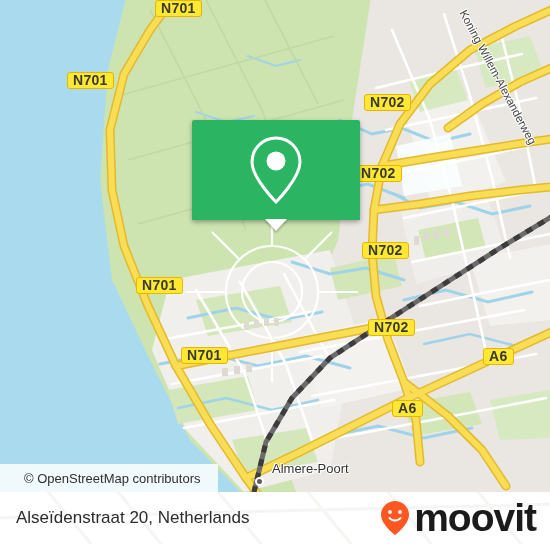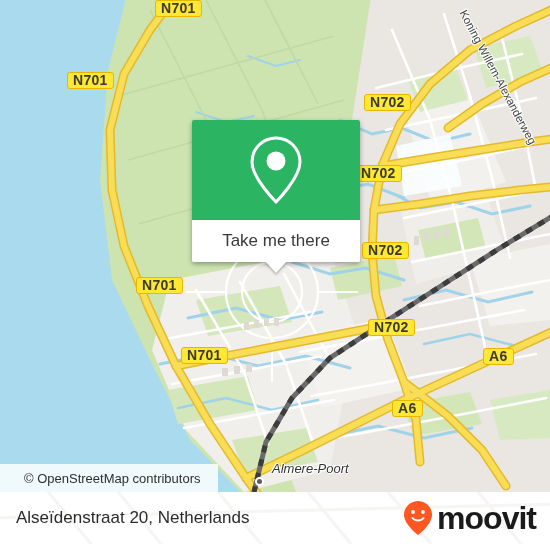--- a/index.html
+++ b/index.html
@@ -35,21 +35,21 @@
   .maplabel{
     position:absolute;
     color:#3c3c3c;
     font-size:12px;
     white-space:nowrap;
     text-shadow:
       1px 0 0 rgba(255,255,255,.9),-1px 0 0 rgba(255,255,255,.9),
       0 1px 0 rgba(255,255,255,.9),0 -1px 0 rgba(255,255,255,.9),
       1px 1px 0 rgba(255,255,255,.9),-1px -1px 0 rgba(255,255,255,.9);
   }
-  .place-label{font-style:italic;font-size:13px;color:#333;}
+  .place-label{font-size:13px;color:#333;}
   .street-label{font-size:11.5px;color:#444;}
 
   
   .station-dot{
     position:absolute;width:9px;height:9px;border-radius:50%;
     background:#5c5c5c;border:2px solid #ffffff;box-sizing:border-box;
   }
 
   
   .callout{
@@ -95,21 +95,21 @@
   }
   .footer-bg{
     position:absolute;left:0;top:0;width:550px;height:58px;
     pointer-events:none;opacity:.55;
   }
   .footer-addr{
     position:relative;color:#2b2b2b;font-size:17px;z-index:2;
   }
   .brand{position:relative;display:flex;align-items:center;z-index:2;}
   .brand-word{
-    color:#1b1b1b;font-size:32px;font-weight:bold;letter-spacing:-1px;
+    color:#1b1b1b;font-size:39px;font-weight:bold;letter-spacing:-1px;
     line-height:30px;margin-left:4px;
   }
 </style>
 </head>
 <body>
 
 <div id="root">
 
   <div class="map">
     <svg width="550" height="492" viewBox="0 0 550 492">
@@ -264,23 +264,20 @@
     <div class="station-dot" style="left:255px;top:477px;"></div>
     <div class="maplabel place-label" style="left:272px;top:461px;">Almere-Poort</div>
 
     <div class="callout">
       <div class="callout-top">
         <svg width="62" height="74" viewBox="0 0 62 74">
           <path d="M31 5 C17.7 5 7 15.7 7 29 C7 45 31 69 31 69 C31 69 55 45 55 29 C55 15.7 44.3 5 31 5 Z" fill="none" stroke="#ffffff" stroke-width="3"></path>
           <circle cx="31" cy="28" r="9.5" fill="#ffffff"></circle>
         </svg>
       </div>
-      <div class="callout-bottom">
-        <span>Take me there</span>
-      </div>
       <div class="callout-tail"></div>
     </div>
 
     <div class="attrib">
       <span>© OpenStreetMap contributors</span>
     </div>
   </div>
 
   <div class="footer">
     <svg class="footer-bg" width="550" height="58" viewBox="0 0 550 58">

